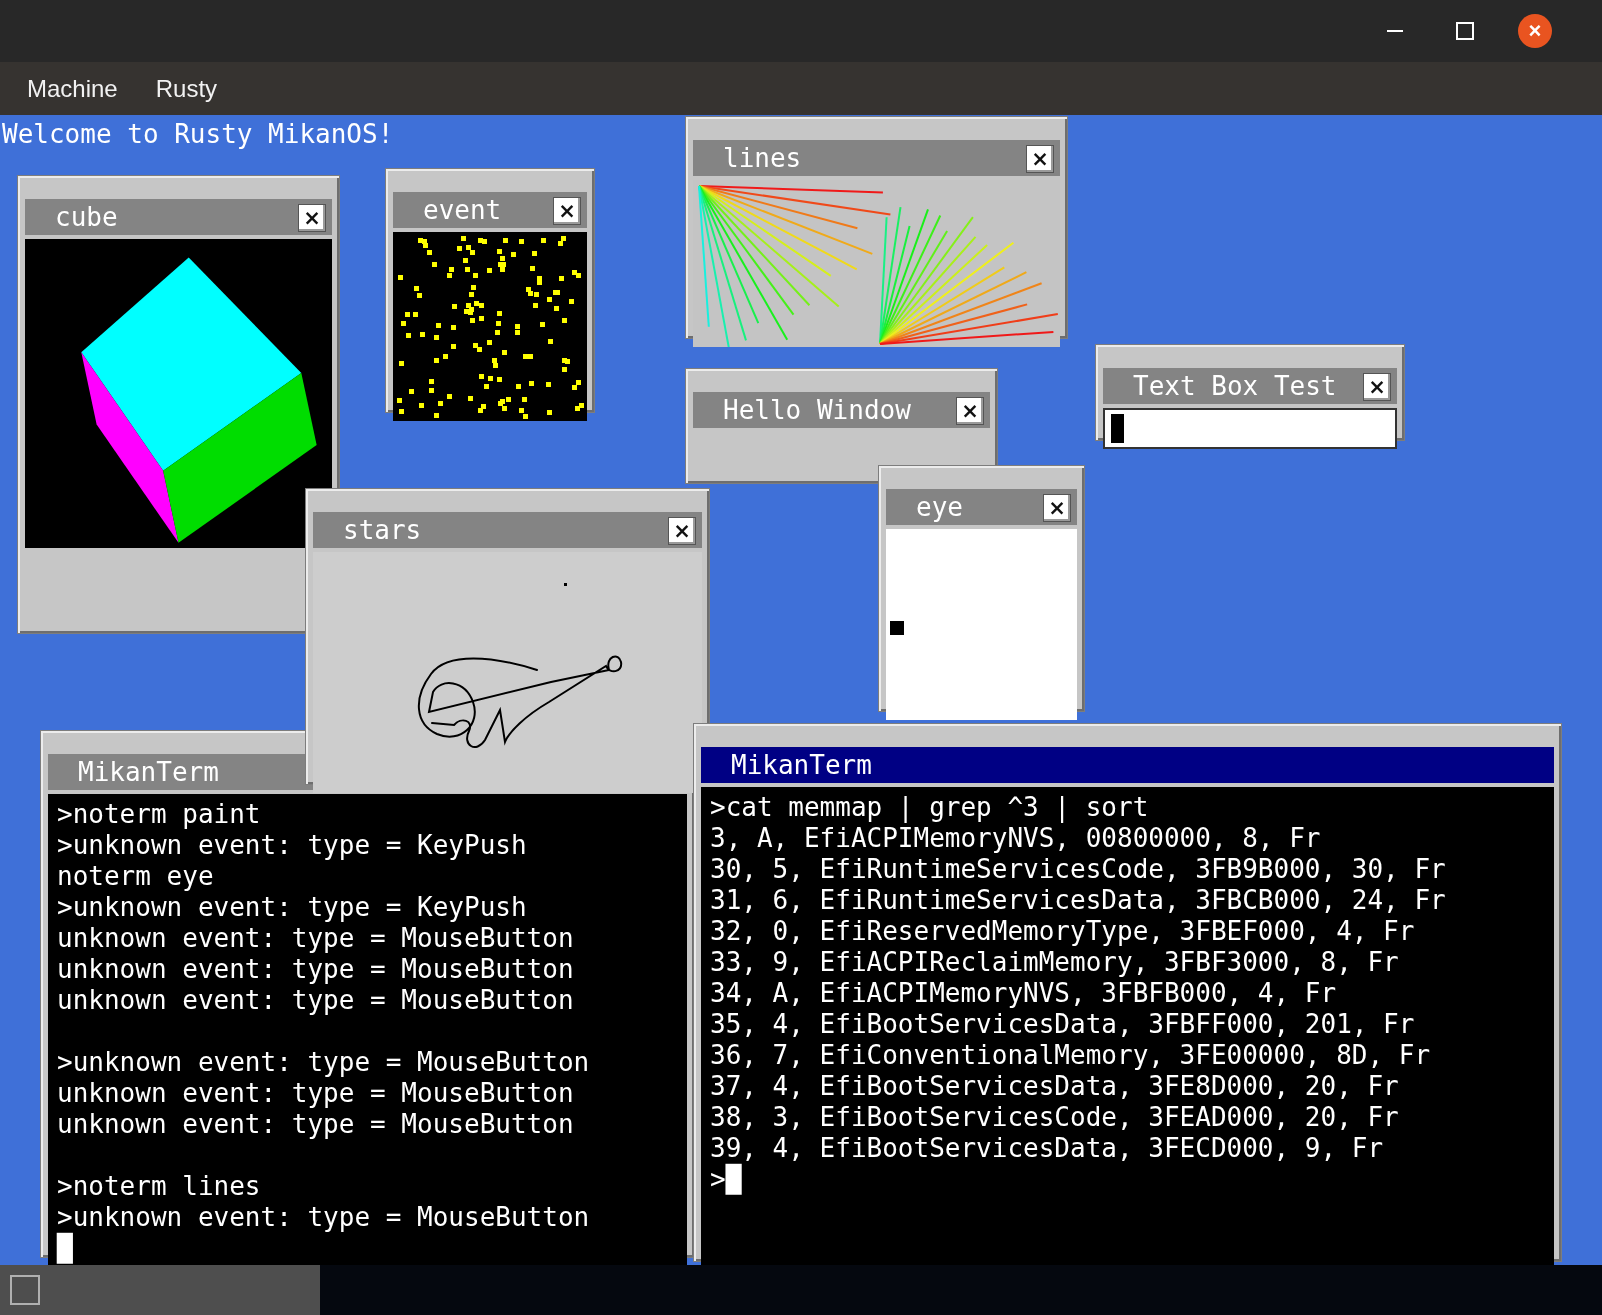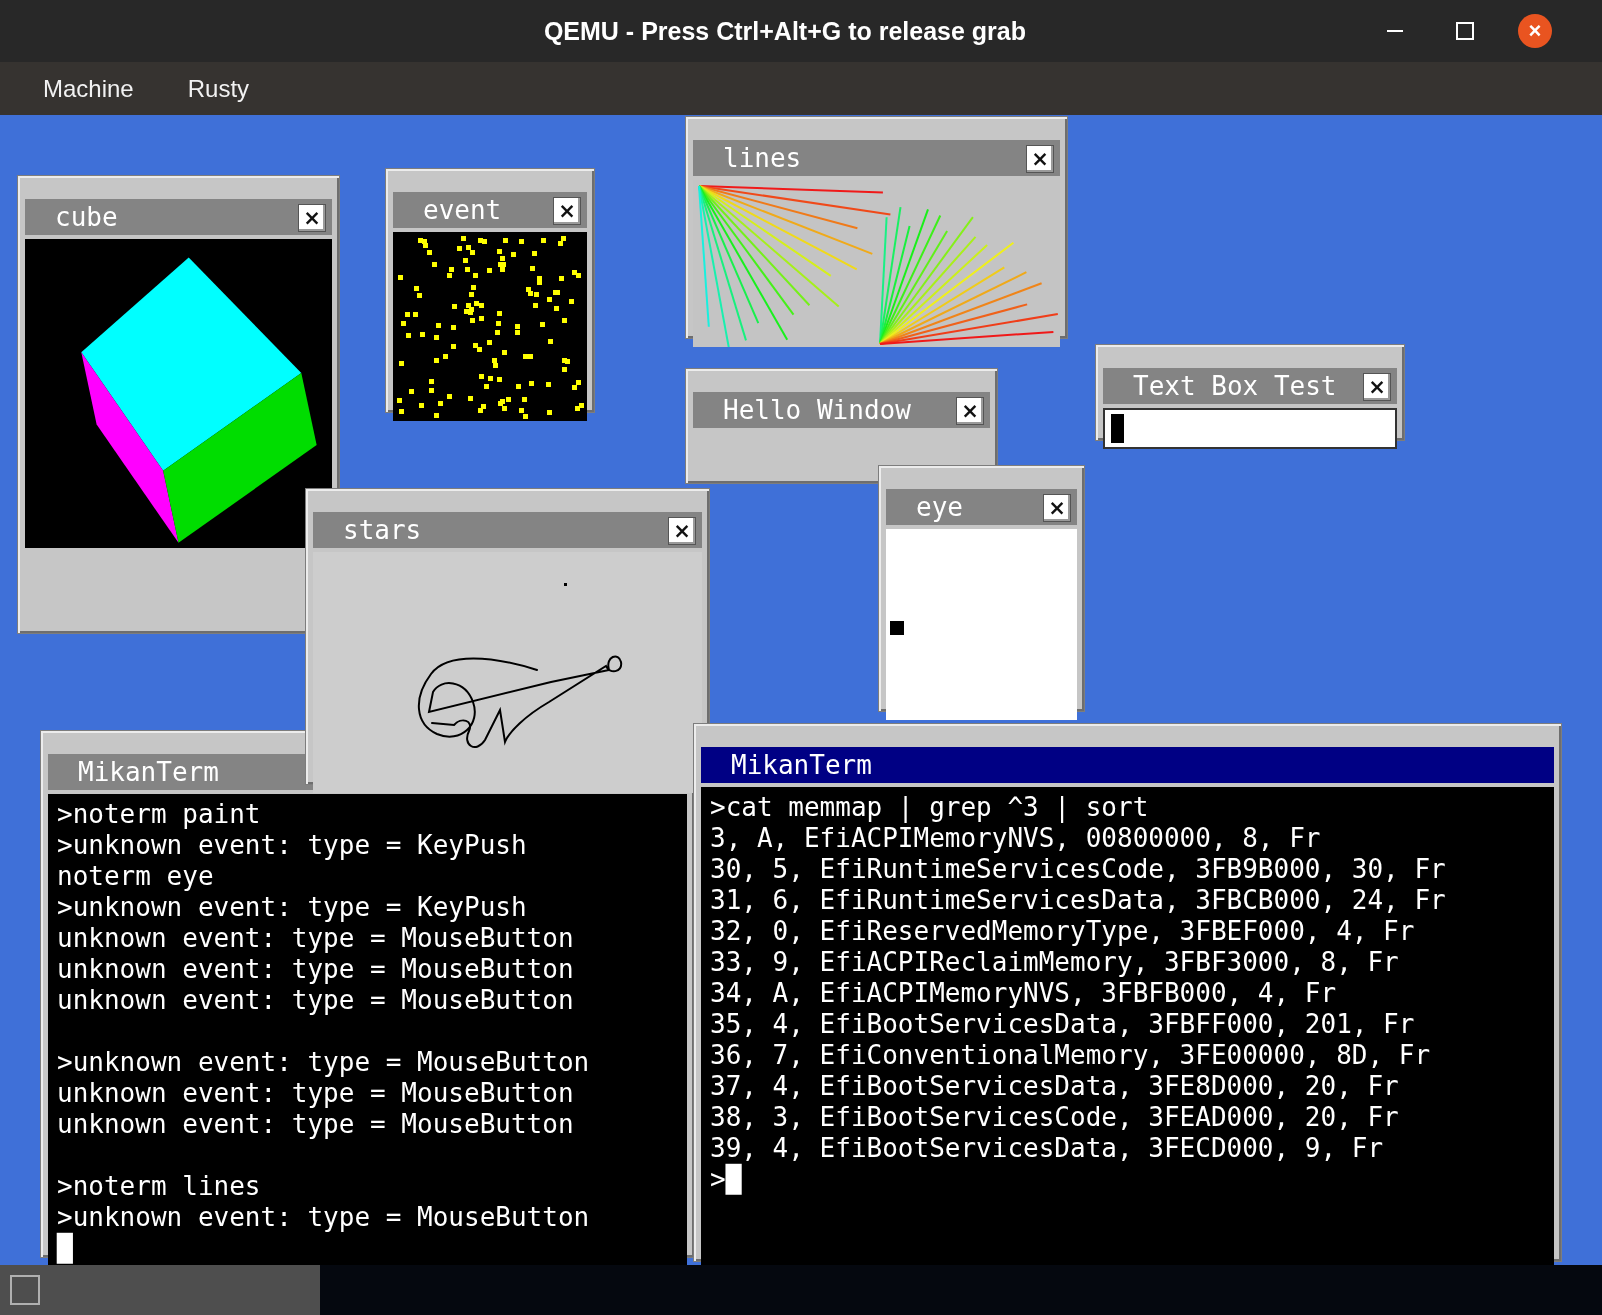--- a/index.html
+++ b/index.html
@@ -10,21 +10,21 @@
   #qemu-title{position:absolute;left:49%;top:50%;transform:translate(-50%,-50%);color:#fff;
     font:bold 25px "Liberation Sans",sans-serif;white-space:nowrap;}
   #qemu-controls{position:absolute;right:50px;top:0;height:62px;display:flex;align-items:center;gap:36px;}
   .qbtn{display:flex;align-items:center;justify-content:center;width:34px;height:34px;cursor:pointer;}
   .minbar{width:16px;height:2px;background:#fff;}
   .maxbox{width:14px;height:14px;border:2px solid #fff;}
   .qclose{border-radius:50%;background:var(--c-qemu-close,#e95420);color:#fff;font:bold 22px "Liberation Sans",sans-serif;line-height:1;}
   #menubar{position:absolute;left:0;top:62px;width:1602px;height:53px;background:var(--c-qemu-menubar,#363330);
     display:flex;align-items:center;gap:38px;padding-left:27px;box-sizing:border-box;
     color:#f2f2f2;font:24px "Liberation Sans",sans-serif;}
-  .menu-item{cursor:pointer;margin-left:16px;}
+  .menu-item{cursor:pointer;}
 
   
   #desktop{position:absolute;left:0;top:115px;width:1602px;height:1200px;background:var(--c-desktop-bg,#3f70d8);}
   #welcome{position:absolute;left:2px;top:119px;color:#fff;font-size:26px;white-space:pre;}
 
   
   .mwin{position:absolute;background:var(--c-window-gray,#c6c6c6);border:1px solid #7d7d7d;
     box-shadow:inset 2px 2px 0 #ececec, inset -2px -2px 0 #6e6e6e;padding:7px;box-sizing:border-box;}
   .mtitle{height:36px;display:flex;align-items:center;background:var(--c-titlebar-inactive,#848484);
     color:#fff;font-size:26px;padding-left:30px;position:relative;margin-bottom:4px;cursor:default;margin-top:16px;}
@@ -72,40 +72,40 @@
   #taskbar{position:absolute;left:0;top:1265px;width:1602px;height:50px;background:var(--c-taskbar-bar,#05080f);}
   #taskbar-panel{position:absolute;left:0;top:0;width:320px;height:50px;background:var(--c-taskbar-panel,#4e4e4e);}
   #taskbar-menu-square{position:absolute;left:10px;top:10px;width:30px;height:30px;border:2px solid #b0b0b0;box-sizing:border-box;}
 </style>
 </head>
 <body>
 
 <div id="screen">
 
   <header id="qemu-titlebar">
-    <div id="qemu-title">QEMU - Press Ctrl+Alt+G to release grab</div>
     <div id="qemu-controls">
       <div class="qbtn">
           <span class="minbar"></span>
         </div>
       <div class="qbtn">
           <span class="maxbox"></span>
         </div>
       <div class="qbtn qclose">
           <span>×</span>
         </div>
     </div>
   </header>
 
   <nav id="menubar">
     <span class="menu-item">Machine</span>
     <span class="menu-item">Rusty</span>
   </nav>
 
   <div id="desktop"></div>
+  <div id="welcome">Welcome to Rusty MikanOS!</div>
 
   <section class="mwin" id="win-cube">
     <div class="mtitle">
       <span>cube</span>
       <span class="mclose">
           <span>×</span>
         </span>
     </div>
     <div class="mbody">
       <svg id="cube-svg" viewBox="0 0 300 300" preserveAspectRatio="none">

